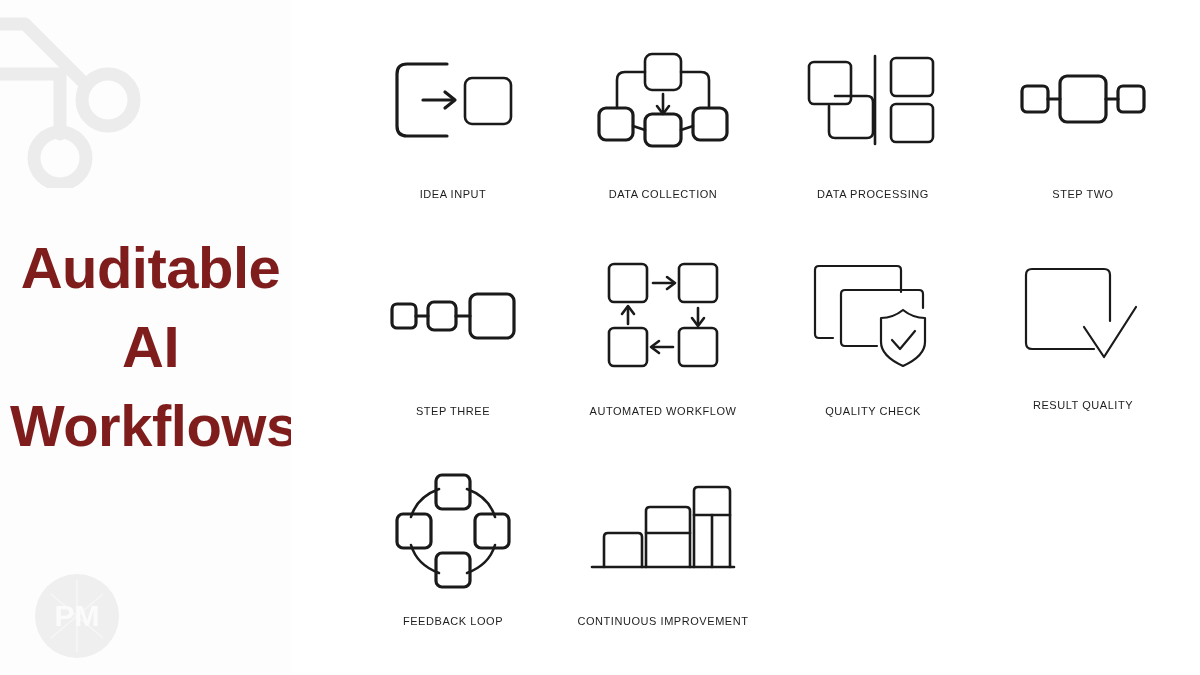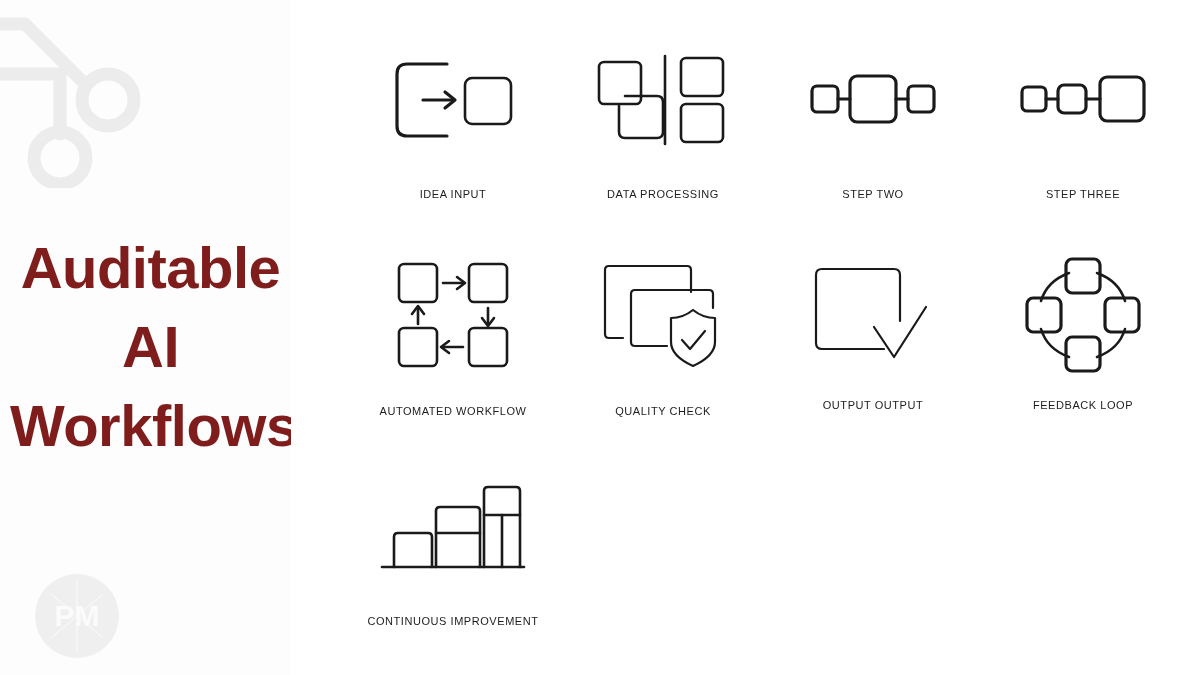--- a/index.html
+++ b/index.html
@@ -142,20 +142,37 @@
         <svg width="136" height="96" viewBox="0 0 136 96">
           <path class="ln thick" d="M62 12 L22 12 Q12 12 12 22 L12 74 Q12 84 22 84 L62 84"></path>
           <path class="ln thick" d="M38 48 L68 48"></path>
           <path class="ln thick" d="M60 40 L70 48 L60 56"></path>
           <rect class="ln med" x="80" y="26" width="46" height="46" rx="7"></rect>
         </svg>
       </div>
       <div class="icon-label">IDEA INPUT</div>
     </div>
 
+    <div class="icon-cell r1">
+      <div class="icon-art">
+        <svg width="132" height="100" viewBox="0 0 132 100">
+          <rect class="ln med" x="48" y="4" width="36" height="36" rx="7"></rect>
+          <path class="ln med" d="M48 22 L28 22 Q20 22 20 30 L20 58"></path>
+          <path class="ln med" d="M84 22 L104 22 Q112 22 112 30 L112 58"></path>
+          <path class="ln med" d="M66 44 L66 62"></path>
+          <path class="ln med" d="M60 56 L66 64 L72 56"></path>
+          <rect class="ln thick" x="48" y="64" width="36" height="32" rx="7"></rect>
+          <rect class="ln thick" x="2" y="58" width="34" height="32" rx="7"></rect>
+          <rect class="ln thick" x="96" y="58" width="34" height="32" rx="7"></rect>
+          <path class="ln med" d="M36 76 L48 80"></path>
+          <path class="ln med" d="M84 80 L96 76"></path>
+        </svg>
+      </div>
+      <div class="icon-label">DATA COLLECTION</div>
+    </div>
 
     <div class="icon-cell r1">
       <div class="icon-art">
         <svg width="136" height="100" viewBox="0 0 136 100">
           <rect class="ln med" x="4" y="12" width="42" height="42" rx="5"></rect>
           <path class="ln med" d="M30 46 L62 46 Q68 46 68 52 L68 82 Q68 88 62 88 L30 88 Q24 88 24 82 L24 56"></path>
           <path class="ln med" d="M70 6 L70 94"></path>
           <rect class="ln med" x="86" y="8" width="42" height="38" rx="5"></rect>
           <rect class="ln med" x="86" y="54" width="42" height="38" rx="5"></rect>
         </svg>
@@ -222,21 +239,21 @@
       <div class="icon-label">QUALITY CHECK</div>
     </div>
 
     <div class="icon-cell r3">
       <div class="icon-art">
         <svg width="126" height="108" viewBox="0 0 126 108">
           <path class="ln thin" d="M74 88 L12 88 Q6 88 6 82 L6 14 Q6 8 12 8 L84 8 Q90 8 90 14 L90 60"></path>
           <path class="ln thin" d="M64 66 L84 96 L116 46"></path>
         </svg>
       </div>
-      <div class="icon-label">OUTPUT OUTPUT</div>
+      <div class="icon-label">RESULT QUALITY</div>
     </div>
 
     <div class="icon-cell r3">
       <div class="icon-art">
         <svg width="116" height="116" viewBox="0 0 116 116">
           <g class="ln med" stroke-dasharray="0">
             <path d="M72 16 Q94 24 100 44"></path>
             <path d="M100 72 Q94 92 72 100"></path>
             <path d="M44 100 Q22 92 16 72"></path>
             <path d="M16 44 Q22 24 44 16"></path>

